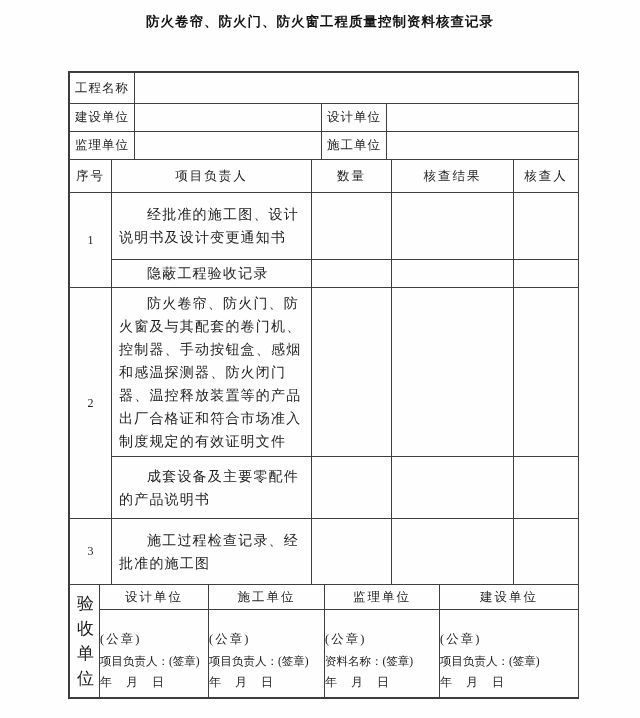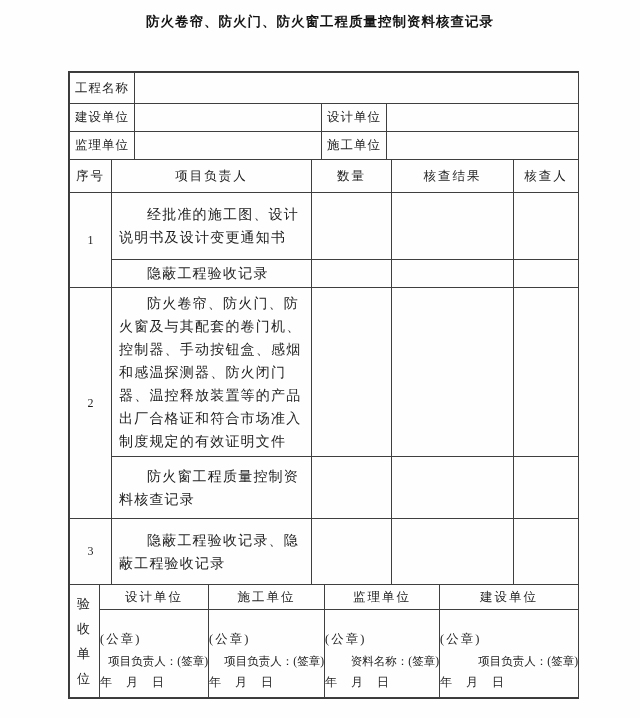--- a/index.html
+++ b/index.html
@@ -43,25 +43,25 @@
   }
   tr.h30{height:31px;} tr.h28{height:28px;} tr.h33{height:33px;}
   tr.h67{height:67px;} tr.h27{height:27px;} tr.h169{height:169px;}
   tr.h62{height:62px;} tr.h66{height:66px;}
   tr.h25{height:25px;} tr.h87{height:87px;}
   .unit{text-align:center;letter-spacing:2px;}
   .side{vertical-align:middle;}
   .vert{
     width:15px;margin:0 auto;
     word-break:break-all;line-height:25px;
-    text-align:left;font-size:13px;letter-spacing:0;
+    text-align:left;font-size:17px;letter-spacing:0;
   }
   .sigbox{height:87px;}
   .seal{padding-top:21px;text-align:left;letter-spacing:2px;font-size:12.5px;}
-  .signer{padding-top:6px;text-align:right;letter-spacing:0;font-size:11.5px;white-space:nowrap;}
+  .signer{padding-top:6px;text-align:left;letter-spacing:0;font-size:11.5px;white-space:nowrap;}
   .date{padding-top:5px;padding-right:8px;word-spacing:11px;font-size:12px;}
 </style>
 </head>
 <body>
 
 <div class="page">
 
   <div class="title">防火卷帘、防火门、防火窗工程质量控制资料核查记录</div>
 
   <div class="tbl-wrap">
@@ -130,30 +130,30 @@
         <td class="num" rowspan="2">2</td>
         <td class="doc">
               <div class="para">防火卷帘、防火门、防火窗及与其配套的卷门机、控制器、手动按钮盒、感烟和感温探测器、防火闭门器、温控释放装置等的产品出厂合格证和符合市场准入制度规定的有效证明文件</div>
             </td>
         <td></td>
         <td></td>
         <td></td>
       </tr>
       <tr class="h62">
         <td class="doc">
-              <div class="para">防火窗工程质量控制资料核查记录</div>
+              <div class="para">成套设备及主要零配件的产品说明书</div>
             </td>
         <td></td>
         <td></td>
         <td></td>
       </tr>
       <tr class="h66">
         <td class="num">3</td>
         <td class="doc">
-              <div class="para">隐蔽工程验收记录、隐蔽工程验收记录</div>
+              <div class="para">施工过程检查记录、经批准的施工图</div>
             </td>
         <td></td>
         <td></td>
         <td></td>
       </tr>
     </tbody>
       </table>
 
 
     <table class="t">

